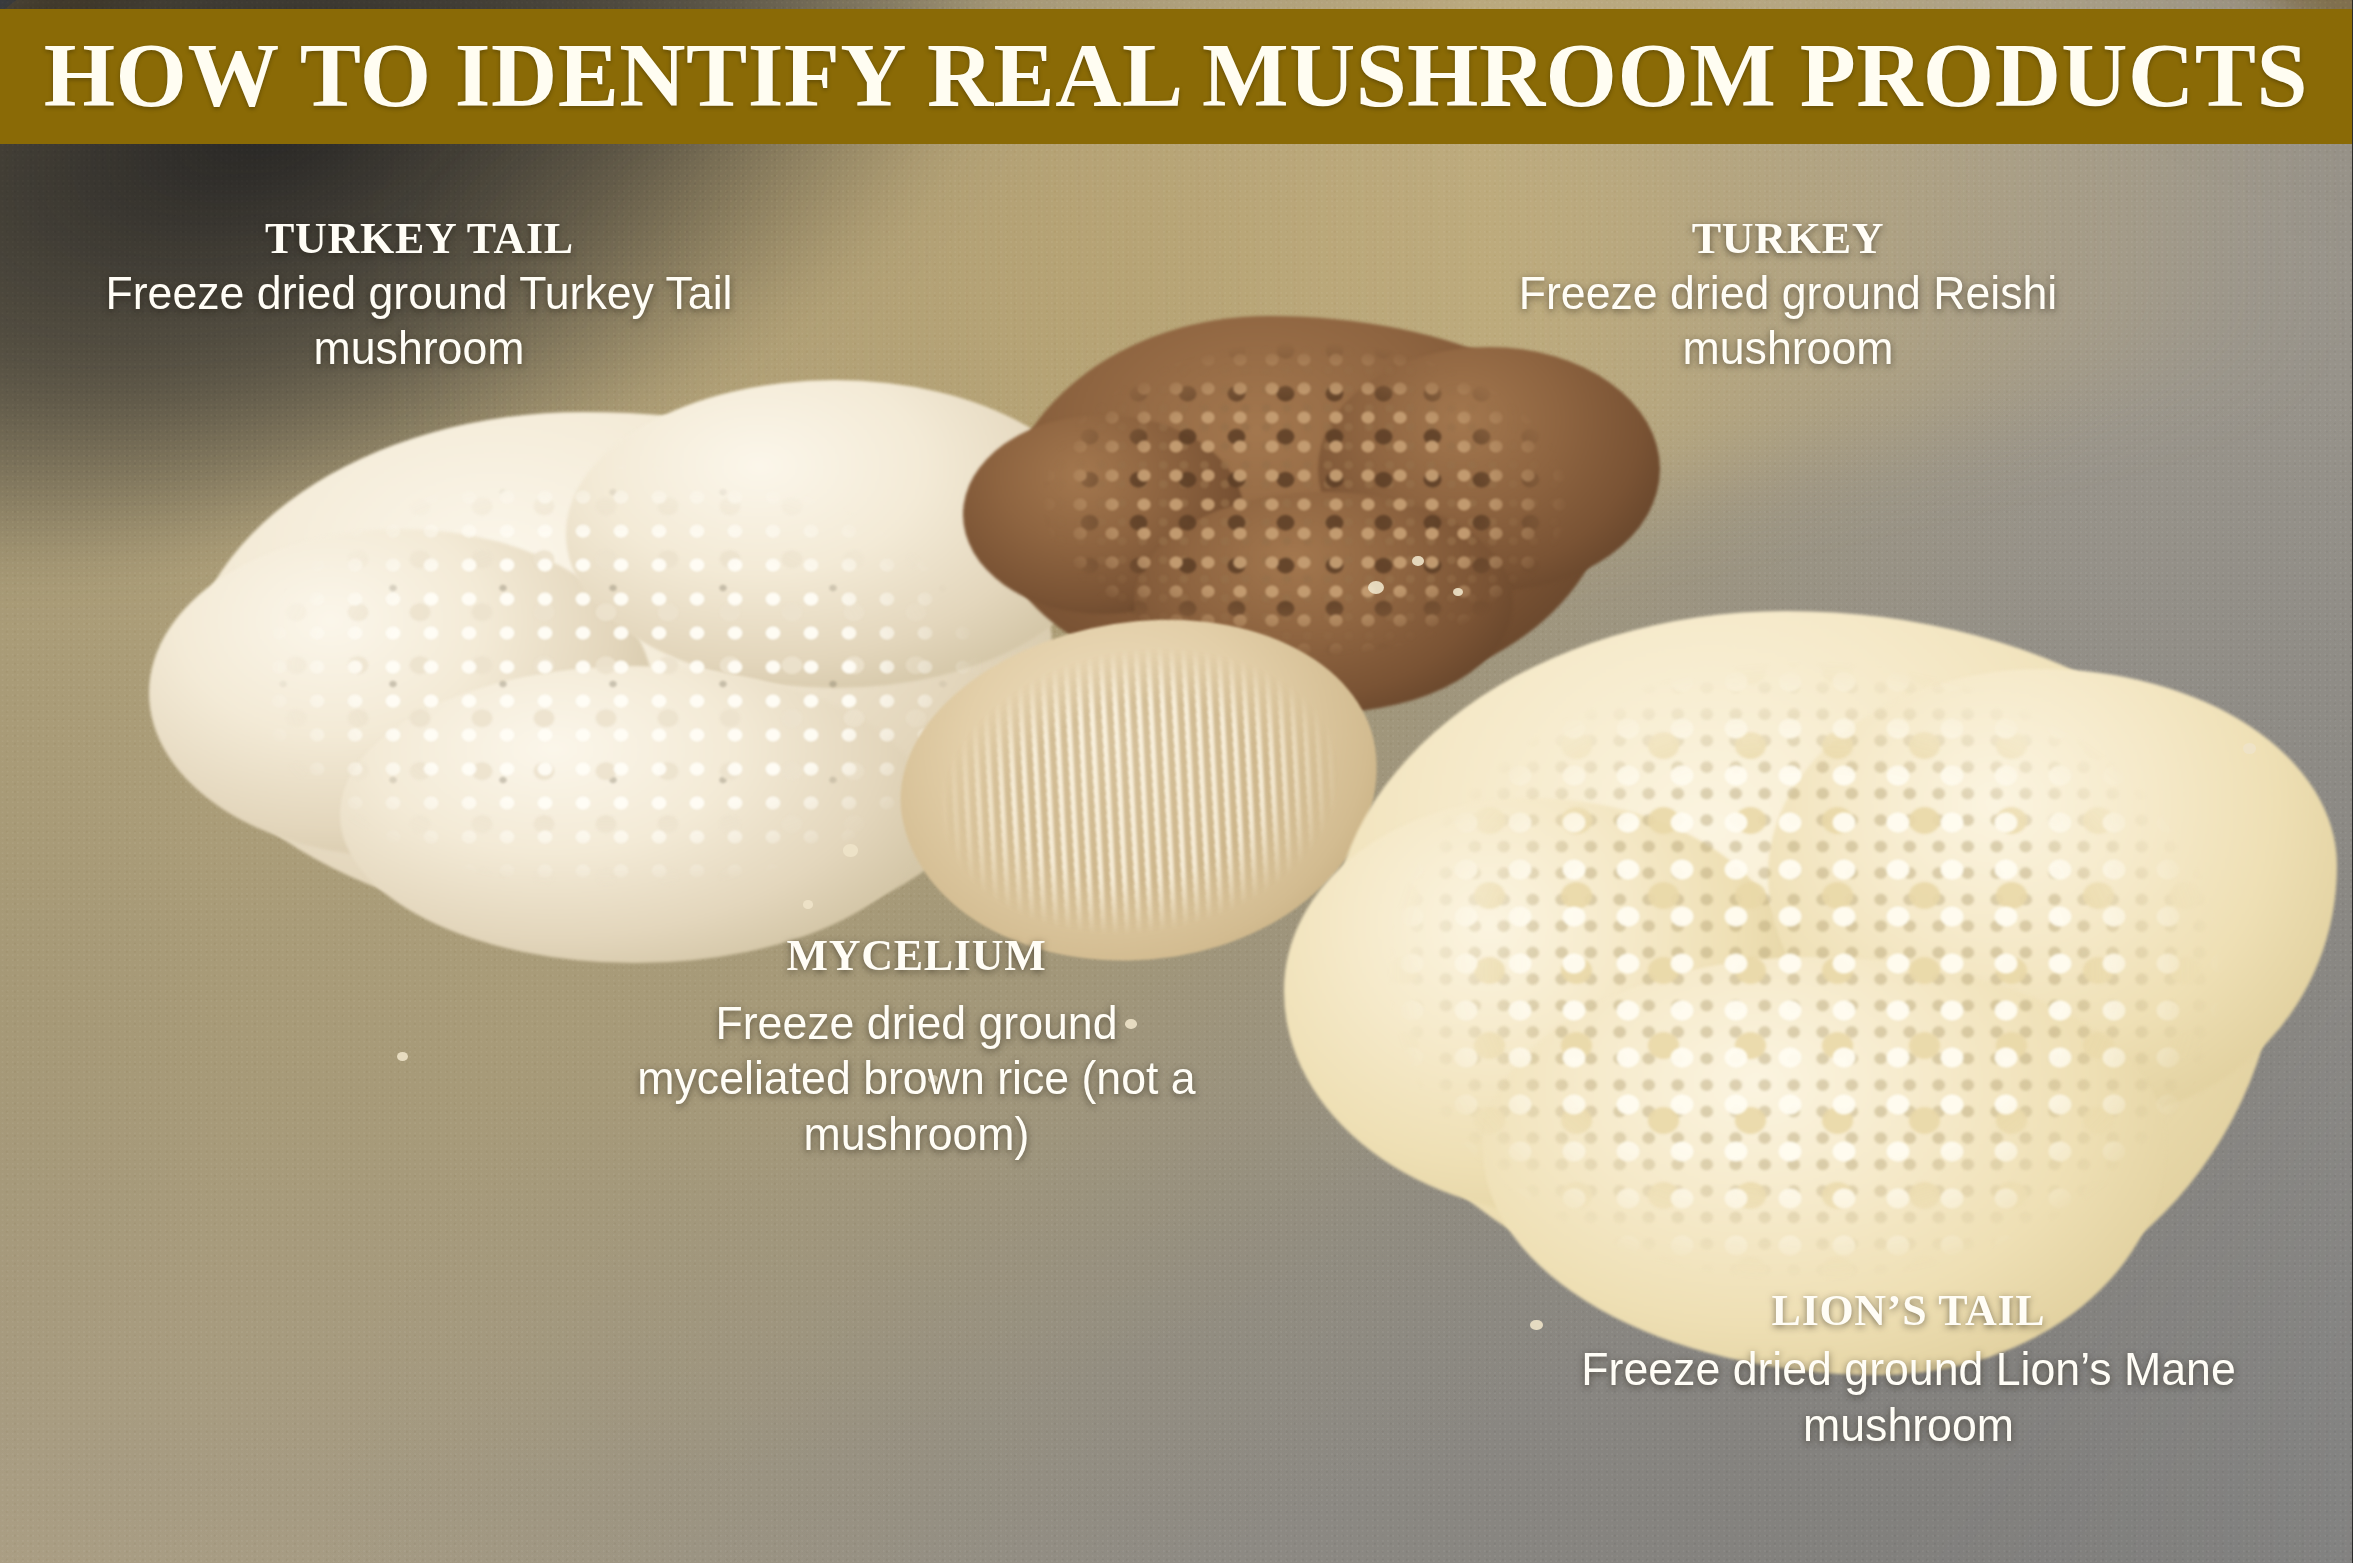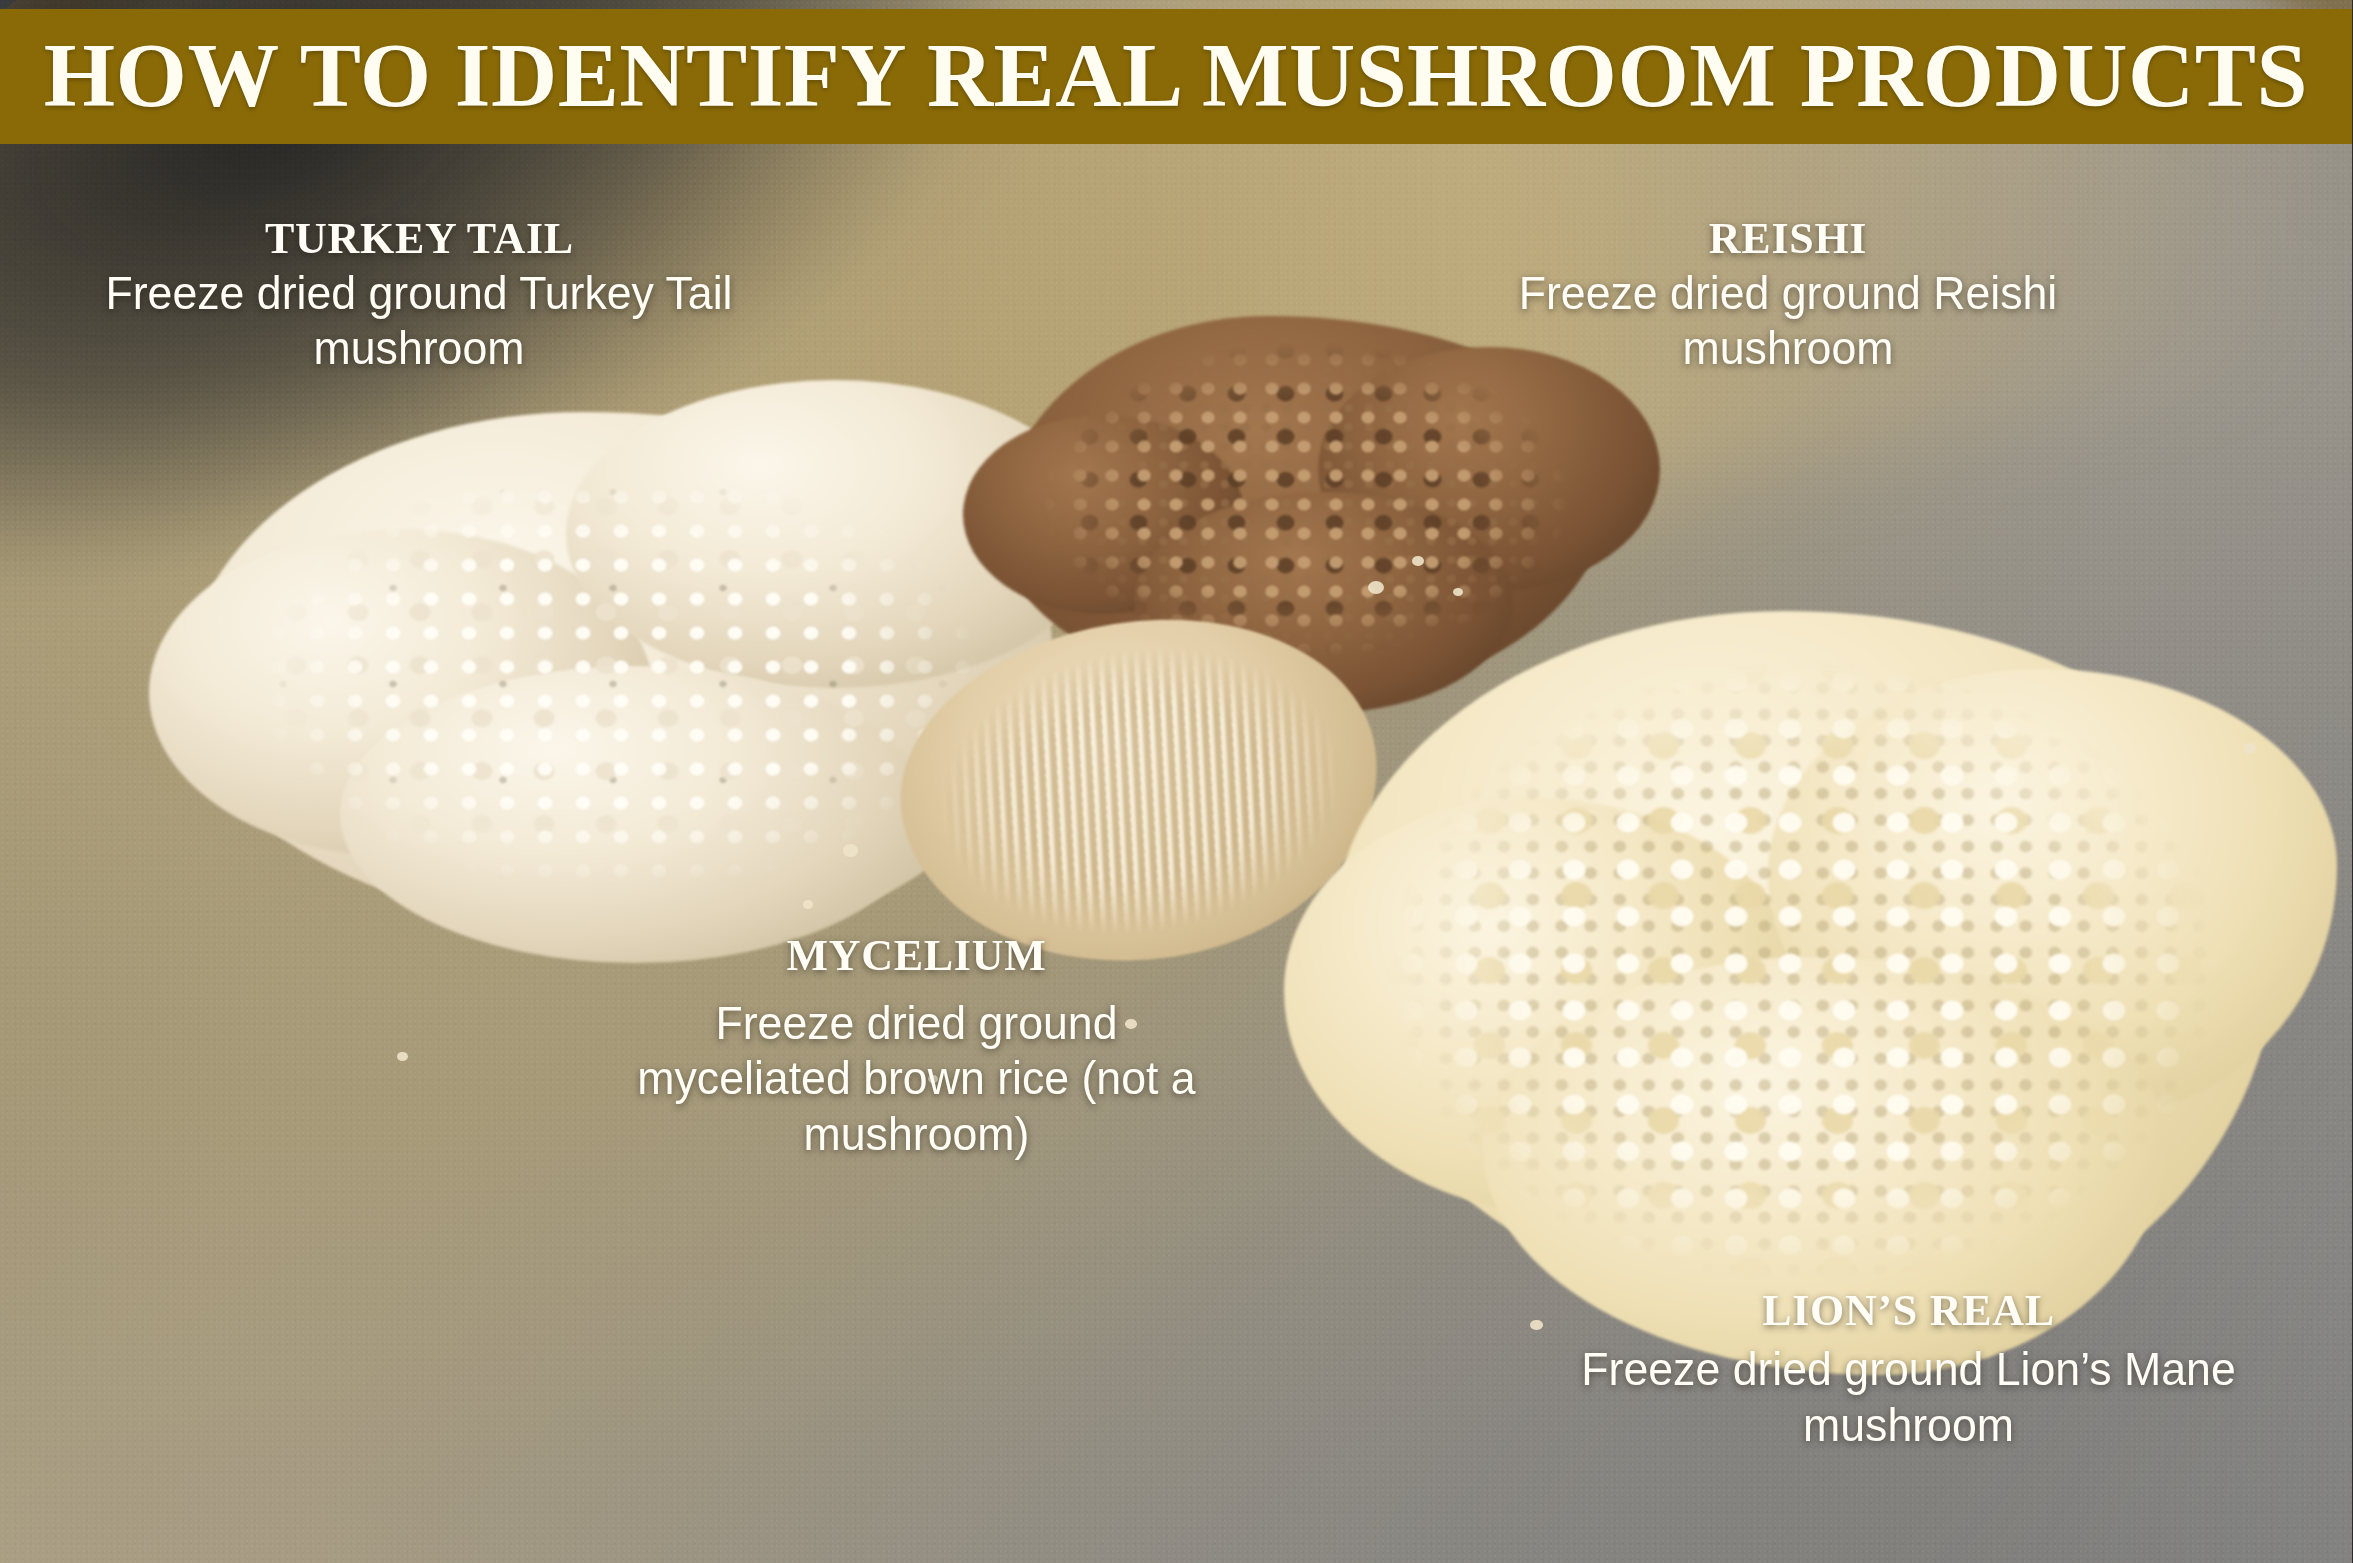--- a/index.html
+++ b/index.html
@@ -281,28 +281,28 @@
   <div class="banner">
     <div class="banner-title">HOW TO IDENTIFY REAL MUSHROOM PRODUCTS</div>
   </div>
 
   <div class="label" id="label-turkey-tail">
     <div class="name">TURKEY TAIL</div>
     <div class="desc">Freeze dried ground Turkey Tail mushroom</div>
   </div>
 
   <div class="label" id="label-reishi">
-    <div class="name">REISHI</div>
+    <div class="name">TURKEY</div>
     <div class="desc">Freeze dried ground Reishi mushroom</div>
   </div>
 
   <div class="label" id="label-mycelium">
     <div class="name">MYCELIUM</div>
     <div class="desc">Freeze dried ground myceliated brown rice (not a mushroom)</div>
   </div>
 
   <div class="label" id="label-lions-mane">
-    <div class="name">LION’S REAL</div>
+    <div class="name">LION’S TAIL</div>
     <div class="desc">Freeze dried ground Lion’s Mane mushroom</div>
   </div>
 
 </div>
 
 
 </body></html>

